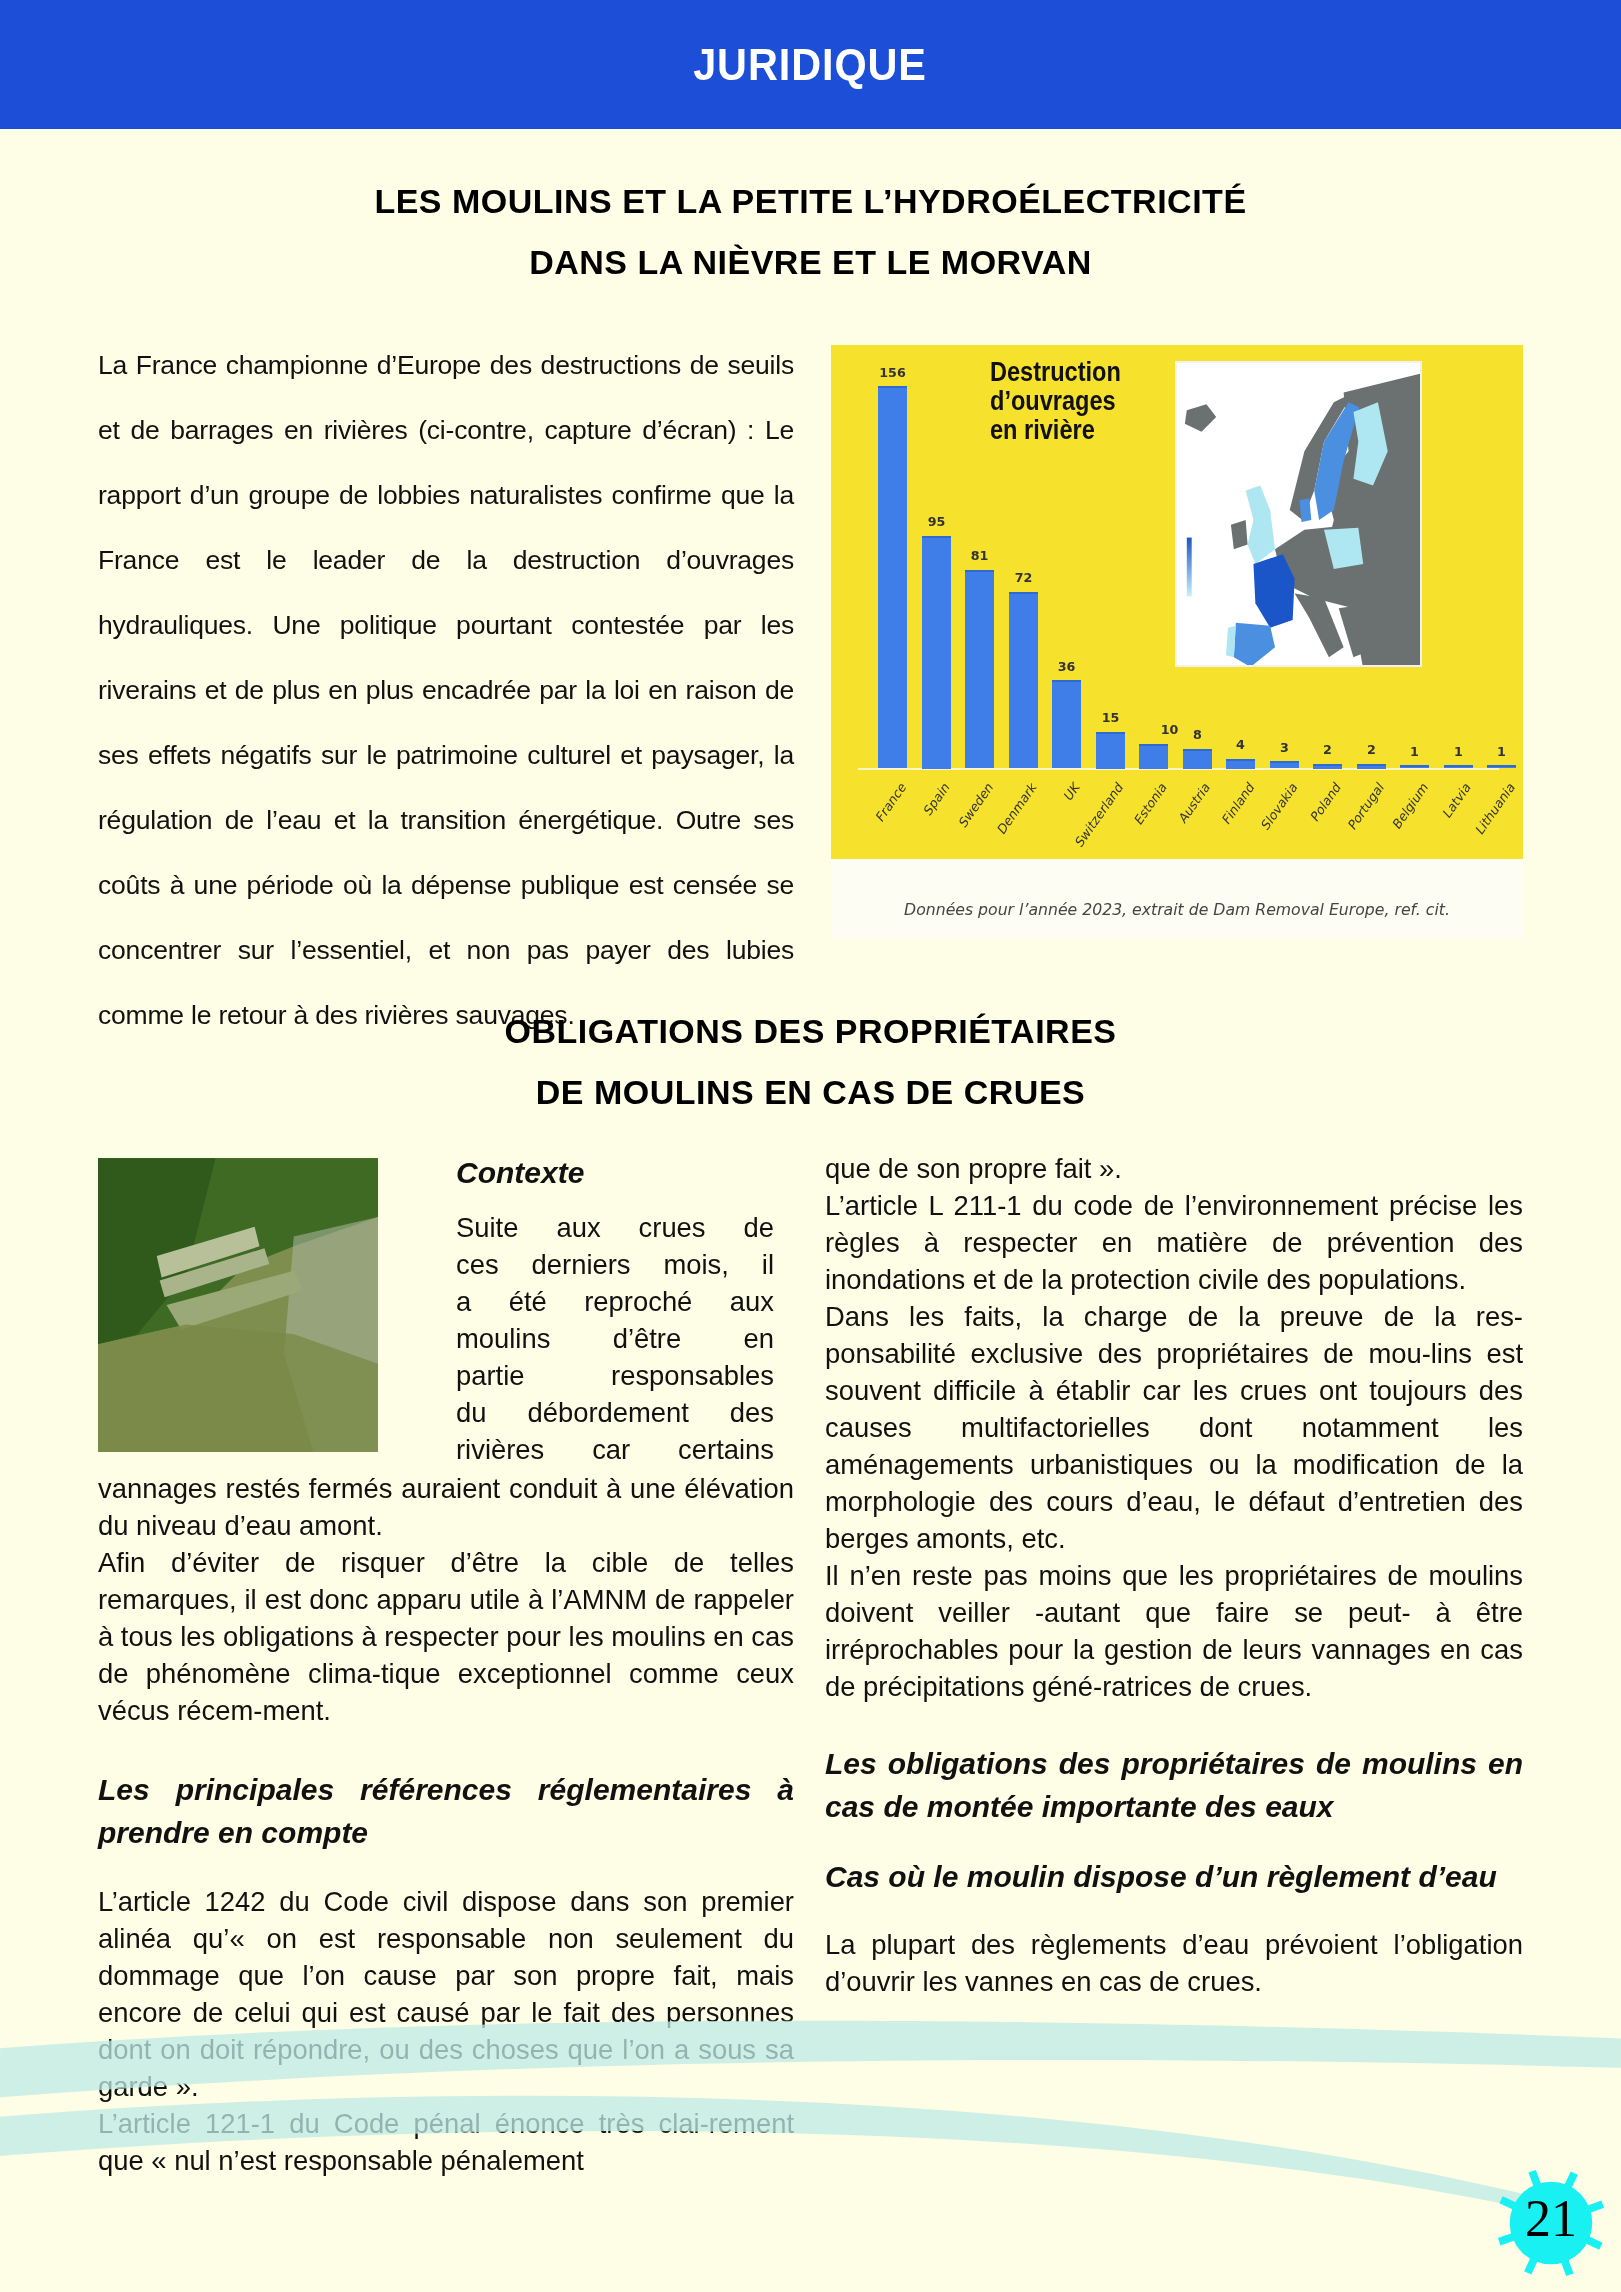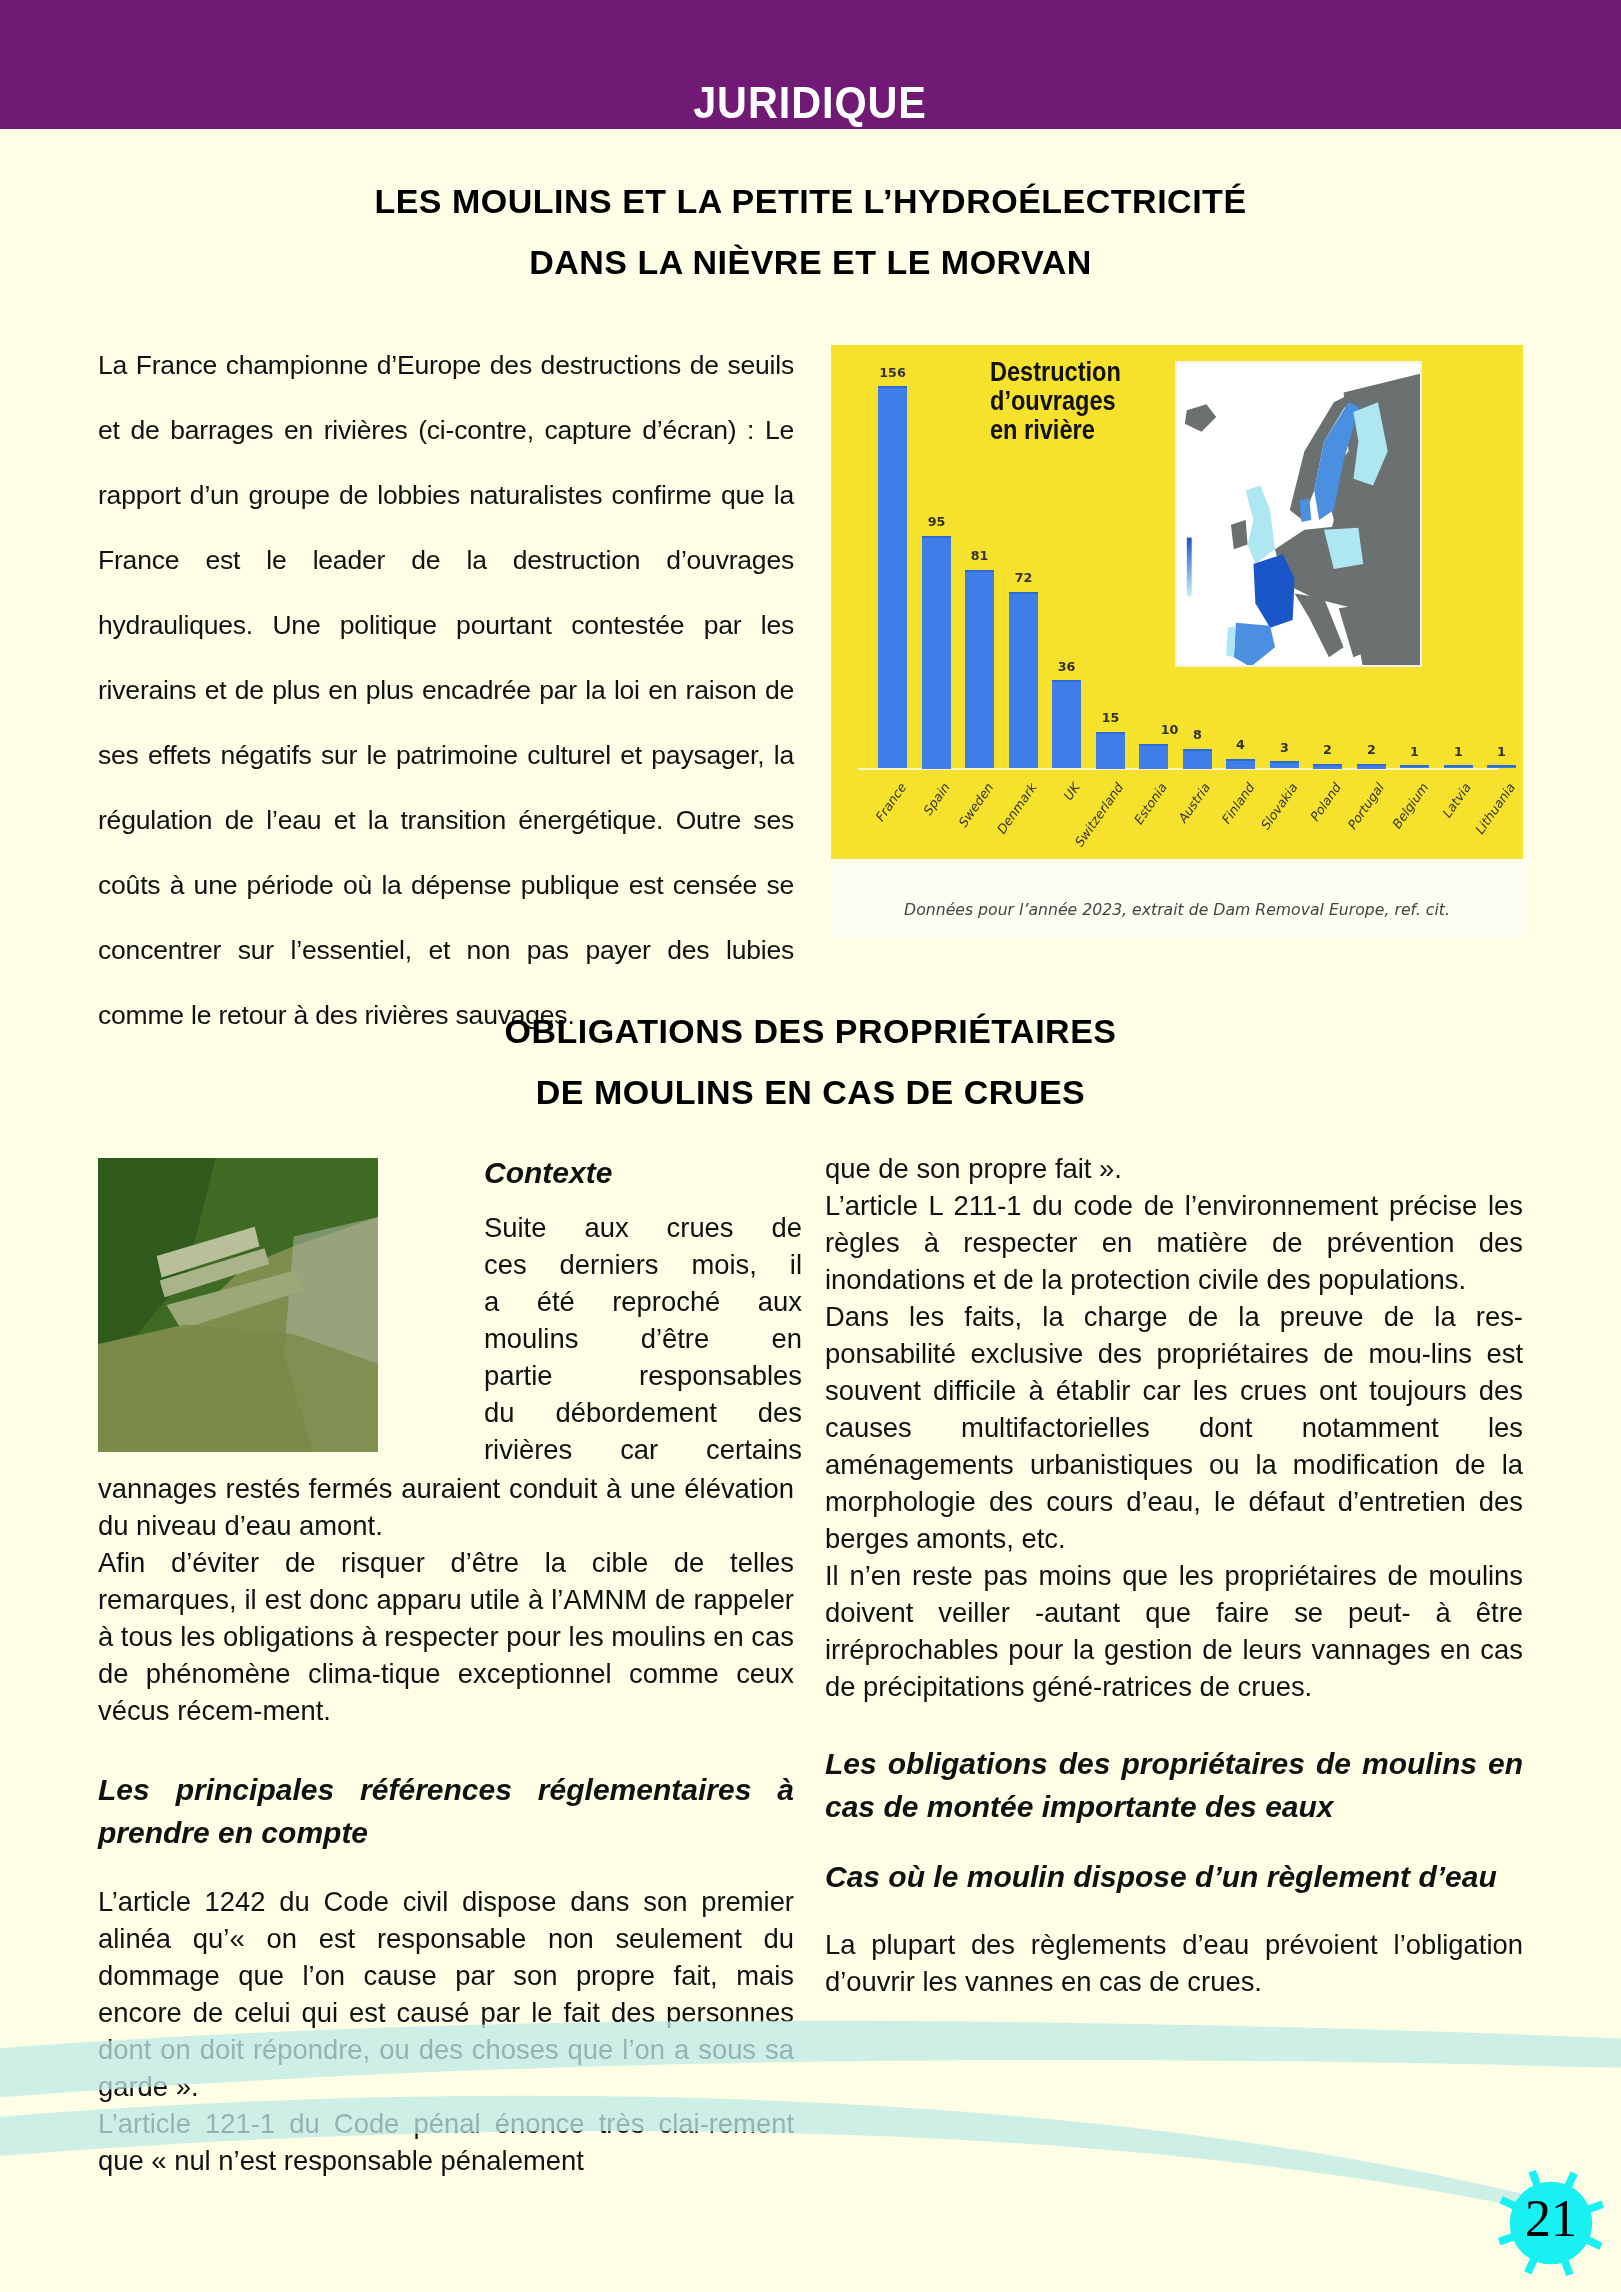--- a/index.html
+++ b/index.html
@@ -6,22 +6,22 @@
   html, body { width: 1621px; height: 2293px; }
   body {
     position: relative;
     background: #fefee6;
     font-family: "Liberation Sans", sans-serif;
     color: #111;
     overflow: hidden;
   }
   .header-band {
     position: absolute; left: 0; top: 0; width: 1621px; height: 129px;
-    background: #701a75;
-    display: flex; align-items: flex-end; justify-content: center;
+    background: #1d4ed8;
+    display: flex; align-items: center; justify-content: center;
   }
   .header-band span {
     color: #fff; font-weight: bold; font-size: 45px; letter-spacing: 1px;
     font-family: "Liberation Sans", sans-serif;
     transform: scaleX(0.92); display: inline-block;
   }
   .h1 {
     position: absolute; left: 0; width: 1621px; text-align: center;
     font-weight: 900; font-size: 34px; line-height: 61px; color: #000;
     letter-spacing: 0.5px;
@@ -221,21 +221,21 @@
     <path d="M0 0 L286 0 L286 60 L200 90 L150 110 L90 170 L0 190 Z" fill="#3e6a24"></path>
     <path d="M0 0 L120 0 L90 120 L40 180 L0 190 Z" fill="#2f5a1c"></path>
     <path d="M200 80 L286 60 L286 300 L220 300 L190 200 Z" fill="#a7b09a" opacity="0.6"></path>
     <path d="M60 100 L160 70 L165 90 L65 122 Z" fill="#b8c09a"></path>
     <path d="M63 125 L170 92 L175 108 L68 142 Z" fill="#a9b48a"></path>
     <path d="M70 150 L200 115 L210 135 L85 175 Z" fill="#9ba878"></path>
     <path d="M0 190 L90 170 L200 180 L286 210 L286 300 L0 300 Z" fill="#7b8a48" opacity="0.8"></path>
   </svg>
 </div>
 
-<div class="col" style="left:484px; top:1150px; width:318px;">
+<div class="col" style="left:456px; top:1150px; width:318px;">
   <div class="subhead" style="line-height:45px; margin-bottom:13.7px;">Contexte</div>
   <div style="text-align:justify; text-align-last:justify;">
     <div>Suite aux crues de</div>
     <div>ces derniers mois, il</div>
     <div>a été reproché aux</div>
     <div>moulins d’être en</div>
     <div>partie responsables</div>
     <div>du débordement des</div>
     <div>rivières car certains</div>
   </div>

